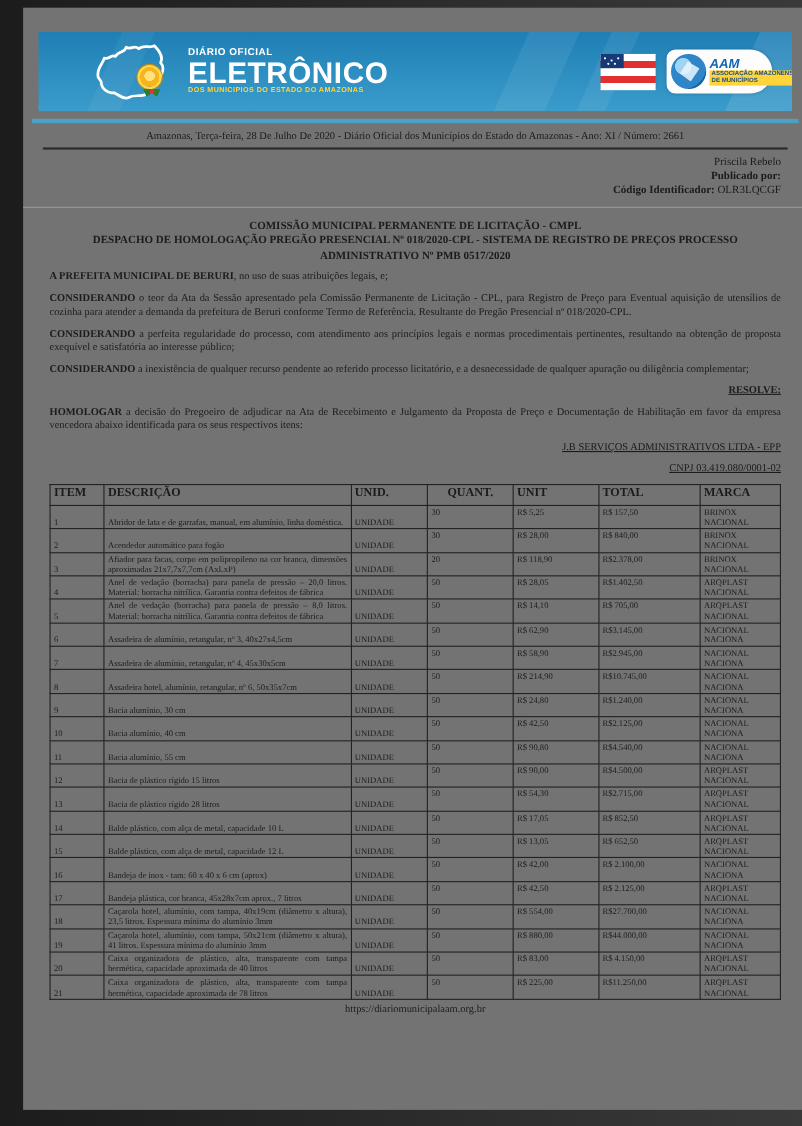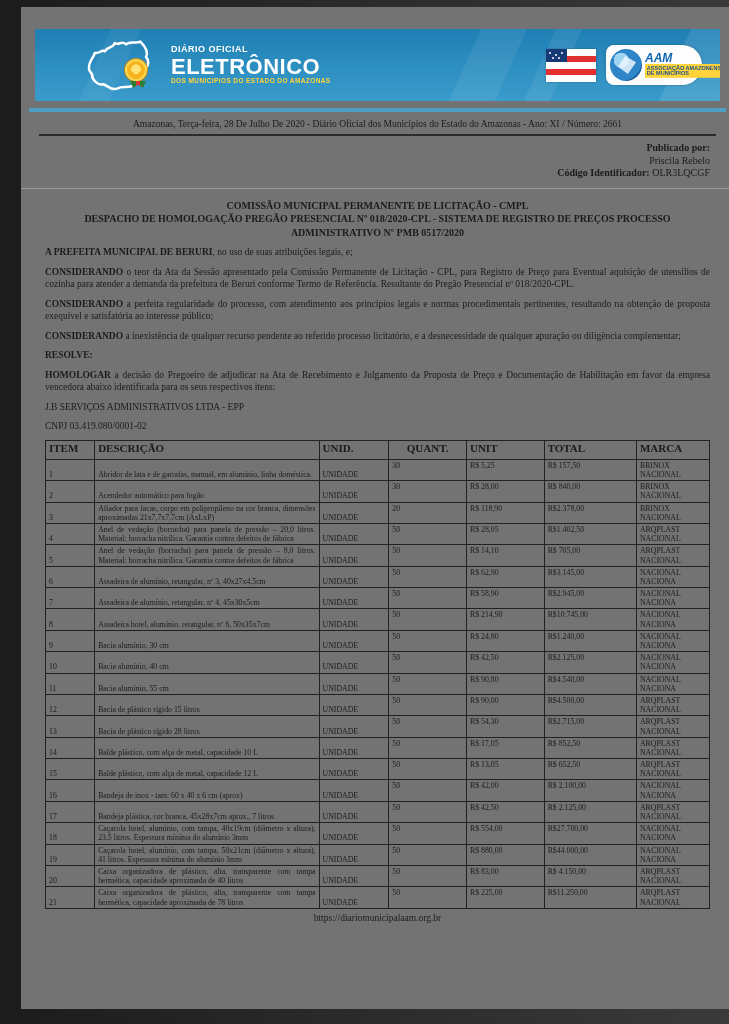--- a/index.html
+++ b/index.html
@@ -11,21 +11,21 @@
   .banner { position:relative; margin:22px 14px 0 14px; height:72px; background:linear-gradient(180deg,#1f7fb5,#3a9ccb); overflow:hidden; }
   .deco { position:absolute; top:-10px; bottom:-10px; background:rgba(255,255,255,0.07); transform:skewX(-24deg); }
   .d1 { left:430px; width:46px; } .d2 { left:505px; width:26px; } .d3 { left:640px; width:60px; background:rgba(255,255,255,0.10);} .d4 { left:60px; width:30px; background:rgba(255,255,255,0.05);}
   .brand { position:absolute; left:40px; top:4px; display:flex; align-items:center; }
   .mapwrap { position:relative; width:88px; height:64px; }
   .mapwrap svg { width:88px; height:64px; }
   .medal { position:absolute; left:50px; top:26px; width:22px; height:22px; border-radius:50%; background:radial-gradient(circle at 50% 45%, #ffe27a 0 35%, #f6b51e 36% 70%, #e09a10 71% 100%); border:2px solid #ffd84d; box-shadow:0 0 0 1px #c98a0a; }
   .medal::after { content:""; position:absolute; left:3px; top:20px; width:16px; height:7px; background:linear-gradient(90deg,#2f7d33 0 40%, #d33 40% 60%, #2f7d33 60%); clip-path:polygon(0 0,100% 0,80% 100%,50% 55%,20% 100%); }
   .brand-text { margin-left:8px; font-family:"Liberation Sans", sans-serif; color:#fff; line-height:1.05; }
   .bt-small { font-size:9px; font-weight:bold; letter-spacing:0.5px; }
-  .bt-large { font-size:22px; font-weight:bold; letter-spacing:0.5px; }
+  .bt-large { font-size:27px; font-weight:bold; letter-spacing:0.5px; }
   .bt-sub { font-size:6.5px; font-weight:bold; letter-spacing:0.4px; color:#ffd43b; }
   .banner-right { position:absolute; right:18px; top:16px; display:flex; align-items:center; gap:10px; }
   .flag { position:relative; width:50px; height:33px; background:linear-gradient(180deg,#fff 0 20%,#e23030 20% 40%,#fff 40% 60%,#e23030 60% 80%,#fff 80%); box-shadow:0 0 2px rgba(0,0,0,.3); }
   .canton { position:absolute; left:0; top:0; width:21px; height:13.2px; background:#173a77; }
   .canton i { position:absolute; width:2px; height:2px; background:#fff; border-radius:50%; }
   .canton i:nth-child(1){left:3px;top:3px;} .canton i:nth-child(2){left:9px;top:5px;} .canton i:nth-child(3){left:15px;top:3px;} .canton i:nth-child(4){left:6px;top:8px;} .canton i:nth-child(5){left:12px;top:8px;}
   .aam { position:relative; width:96px; height:40px; background:#fdfdfd; border-radius:8px 20px 20px 8px / 8px 20px 20px 8px; display:flex; align-items:center; padding:2px 4px; box-shadow:0 0 3px rgba(0,0,0,.25); }
   .aam-globe { width:32px; height:32px; border-radius:50%; background:radial-gradient(circle at 35% 35%, #9fd4f2 0 25%, #2e86c8 26% 70%, #1763a0 71%); flex:0 0 auto; }
   .aam-globe::after { content:""; display:block; width:18px; height:18px; margin:7px 0 0 8px; background:#eaf6ff; clip-path:polygon(0 60%, 40% 0, 100% 35%, 55% 100%); opacity:.85; }
   .aam-texts { margin-left:3px; font-family:"Liberation Sans", sans-serif; }
@@ -37,21 +37,21 @@
   .masthead-line { margin-top:7px; text-align:center; font-size:9.5px; }
   .rule-dark { margin:5px 18px 0 18px; border:none; border-top:2px solid #2b2b2b; }
   .entity { margin:13px 0 0 24px; font-size:10px; }
   .pubblock { margin:6px 24px 0 0; text-align:right; font-size:10px; line-height:1.25; }
   .rule-light { margin:8px 0 0 0; border:none; border-top:1px solid #9a9a9a; }
 
   
   .doc { padding:0 24px; }
   .doc-title { margin-top:10px; text-align:center; font-weight:bold; font-size:10px; line-height:1.35; padding:0 30px; }
   .doc p { margin-top:7px; font-size:9.5px; line-height:1.32; text-align:justify; }
-  .doc p.single { text-align:left; }
+  .doc p.single { text-align:right;text-decoration:underline; }
 
   
   table { width:100%; margin-top:7px; border-collapse:collapse; table-layout:fixed; font-size:7.8px; line-height:1.18; }
   th, td { border:1px solid #222; padding:1px 3px; overflow:hidden; }
   th { text-align:left; vertical-align:top; font-size:11px; height:19px; }
   th.c { text-align:center; }
   td.item { vertical-align:bottom; }
   td.desc { vertical-align:bottom; text-align:justify; }
   td.unid { vertical-align:bottom; }
   td.quant { vertical-align:top; }
@@ -108,22 +108,22 @@
     </div>
   </div>
 
   <div class="blue-line"></div>
 
   <div class="masthead-line">Amazonas, Terça-feira, 28 De Julho De 2020 - Diário Oficial dos Municípios do Estado do Amazonas - Ano: XI / Número: 2661</div>
   <hr class="rule-dark">
 
 
   <div class="pubblock">
+    <div>Priscila Rebelo</div>
     <div><b>Publicado por:</b></div>
-    <div>Priscila Rebelo</div>
     <div><b>Código Identificador:</b> <span>OLR3LQCGF</span></div>
   </div>
 
   <hr class="rule-light">
 
   <div class="doc">
     <div class="doc-title">
       <div>COMISSÃO MUNICIPAL PERMANENTE DE LICITAÇÃO - CMPL</div>
       <div>DESPACHO DE HOMOLOGAÇÃO PREGÃO PRESENCIAL Nº 018/2020-CPL - SISTEMA DE REGISTRO DE PREÇOS PROCESSO ADMINISTRATIVO Nº PMB 0517/2020</div>
     </div>

